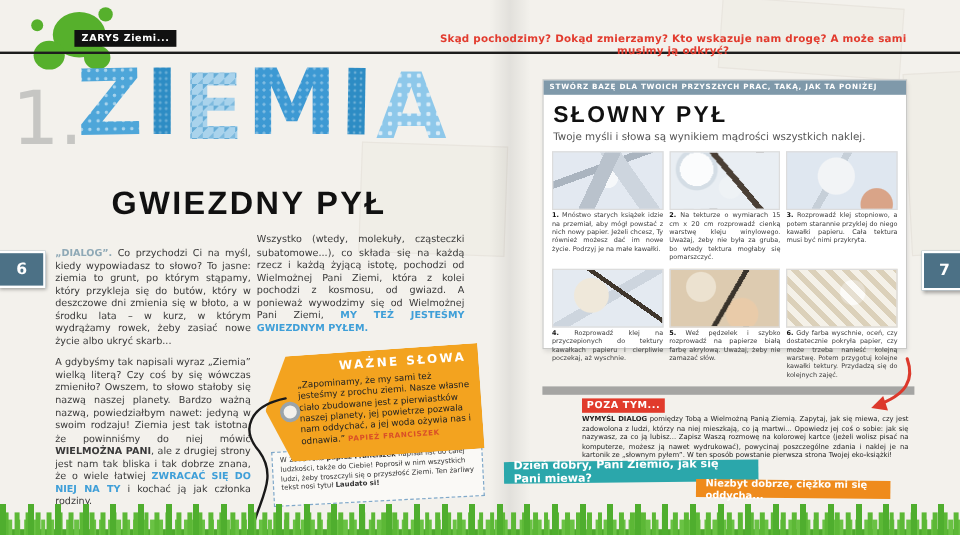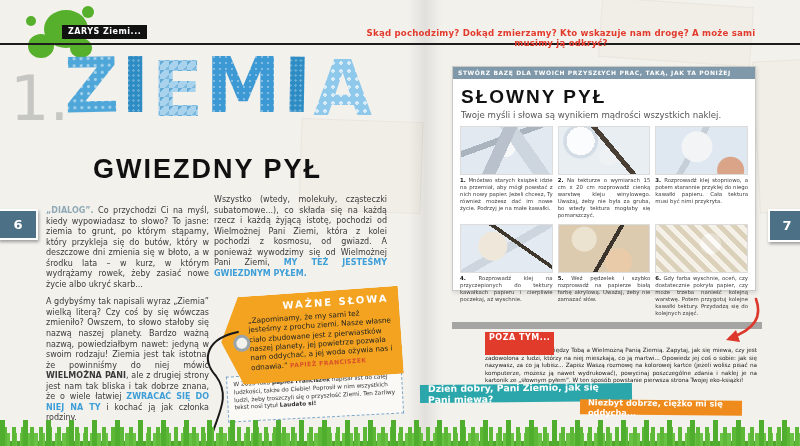--- a/index.html
+++ b/index.html
@@ -96,21 +96,21 @@
   .ph5{background:#ddcbb0;background-image:
        linear-gradient(120deg,transparent 52%,#3a342c 52% 56%,transparent 56%),
        radial-gradient(circle at 66% 78%,#e9cba9 0 13px,transparent 14px),
        radial-gradient(circle at 28% 30%,#ece2d0 0 12px,transparent 13px);}
   .ph6{background:#e8e0cd;background-image:
        repeating-linear-gradient(45deg,rgba(255,255,255,.55) 0 5px,rgba(196,180,150,.35) 5px 10px),
        radial-gradient(circle at 60% 40%,rgba(255,255,255,.7) 0 10px,transparent 11px);}
   .graybar{left:452px;top:322px;width:310px;height:7px;background:#a5a5a3;}
   
   .beyond-label{left:485px;top:332px;background:#e13b2c;color:#fff;font-size:8px;
-                font-weight:700;padding:1px 4px 13px;letter-spacing:.5px;z-index:2;}
+                font-weight:700;padding:1px 4px 2px;letter-spacing:.5px;z-index:2;}
   .beyond-text{left:485px;top:347px;width:272px;font-size:5.7px;line-height:1.32;
                color:#222;text-align:justify;}
   .bubble{color:#fff;font-weight:700;display:flex;align-items:center;
           padding:0 8px;box-sizing:border-box;z-index:3;}
   .bubble-q{left:420px;top:384px;width:212px;height:18px;background:#2ba7ab;
             font-size:9.3px;transform:rotate(-.6deg);}
   .bubble-a{left:580px;top:400px;width:162px;height:15px;background:#ef8b1c;
             font-size:8.2px;transform:rotate(.6deg);justify-content:center;}
   .arrow{left:716px;top:296px;width:46px;height:52px;z-index:2;}
   

